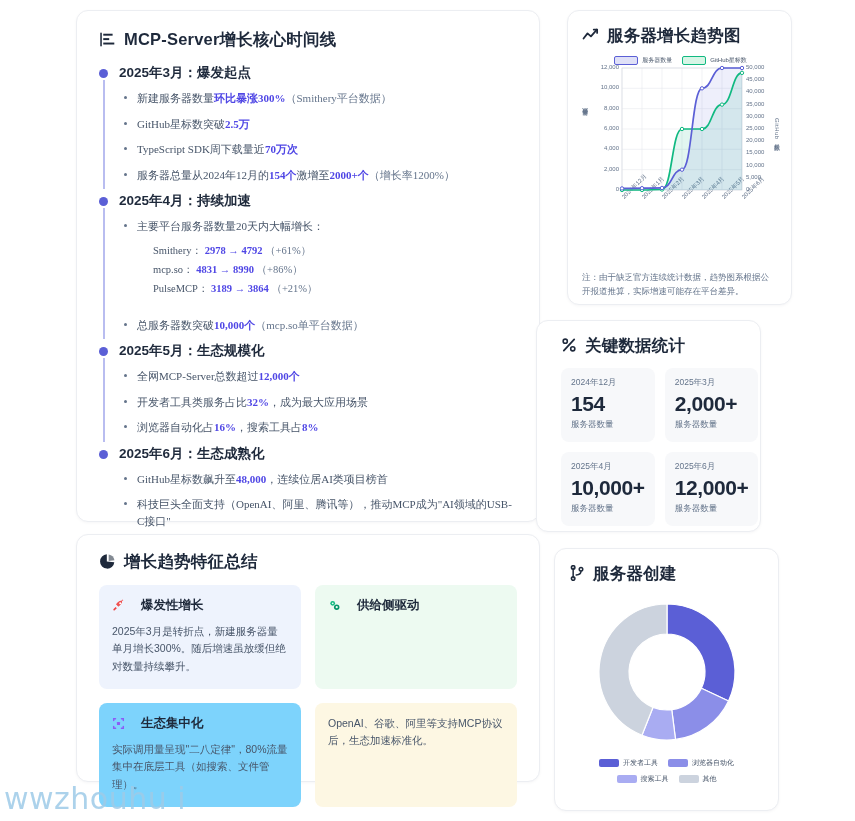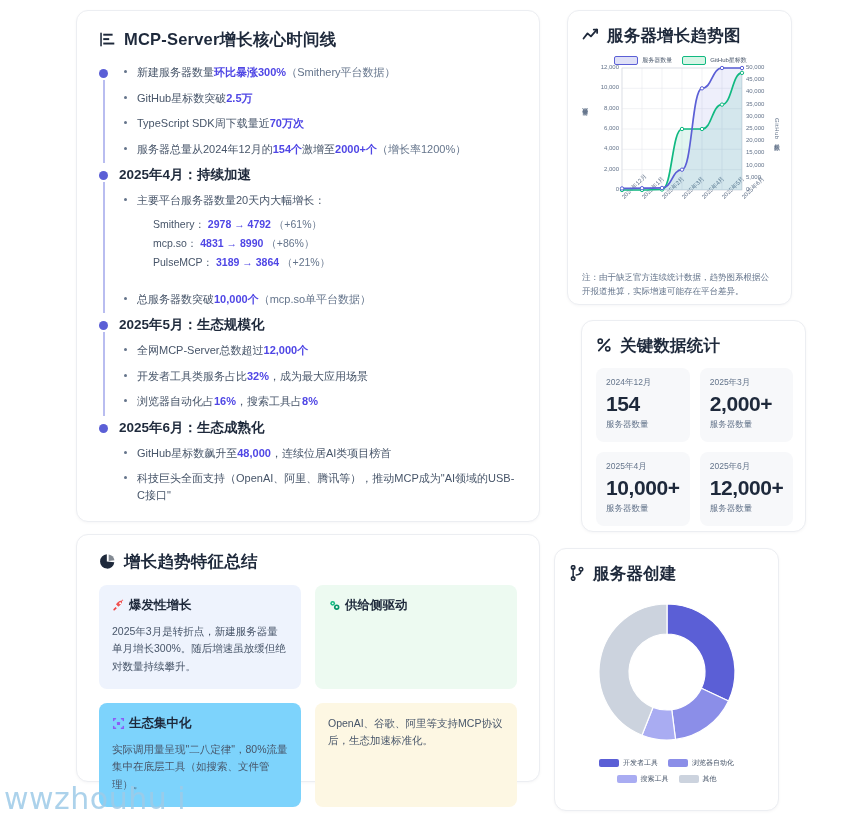--- a/index.html
+++ b/index.html
@@ -37,40 +37,40 @@
     width: 9px; height: 9px; border-radius: 50%; background: #5b5fd6;
   }
   .tl-rail {
     position: absolute; left: 4px; top: 16px; bottom: -6px;
     width: 1.5px; background: #b9bdf0;
   }
   .tl-head { font-size: 13.5px; font-weight: bold; color: #1e293b; margin-bottom: 8px; }
   .tl-bullets { list-style: none; }
   .tl-bullets > li {
     position: relative; padding-left: 18px;
-    font-size: 11px; color: #475569; line-height: 1.5; margin-bottom: 9px;
+    font-size: 11px; color: #475569; line-height: 1.5; margin-bottom: 9px; font-family: Liberation Serif, serif;
   }
   .tl-bullets > li::before {
     content: ""; position: absolute; left: 5px; top: 6px;
     width: 3px; height: 3px; border-radius: 50%; background: #64748b;
   }
   .sub-rows { margin-top: 6px; }
   .sub-row { font-size: 10.5px; color: #475569; line-height: 1.85; padding-left: 16px; }
   .hl { color: #4f46e5; font-weight: bold; }
   .mut { color: #64748b; }
 
   
   #summary-card { left: 76px; top: 534px; width: 464px; height: 248px; padding: 18px 22px; }
   .sum-grid { display: grid; grid-template-columns: 1fr 1fr; gap: 14px; margin-top: 15px; }
   .sum-box { border-radius: 8px; padding: 12px 13px 14px; }
   .sum-box.b1 { background: #eef3fd; }
   .sum-box.b2 { background: #edfaf1; }
   .sum-box.b3 { background: #7dd3fc; }
   .sum-box.b4 { background: #fdf7e3; }
-  .sum-head { display: flex; align-items: center; gap: 4px; font-size: 12.5px; font-weight: bold; color: #1e293b; margin-bottom: 9px; }
+  .sum-head { display: flex; align-items: center; gap: 16px; font-size: 12.5px; font-weight: bold; color: #1e293b; margin-bottom: 9px; }
   .sum-txt { font-size: 10.5px; color: #475569; line-height: 1.65; }
 
   
   #trend-card { left: 567px; top: 10px; width: 225px; height: 295px; padding: 16px 14px; }
   .chart-wrap { margin-top: 12px; position: relative; width: 197px; height: 185px; }
   .chart-legend { display: flex; justify-content: center; gap: 10px; align-items: center; margin-bottom: 2px; }
   .lg-item { display: flex; align-items: center; gap: 4px; }
   .lg-swatch { width: 24px; height: 9px; border-radius: 2px; border: 1.4px solid; }
   .lg-text { font-size: 6px; color: #475569; }
   .ax-label-left, .ax-label-right {
@@ -80,21 +80,21 @@
   .ax-label-left { left: -1px; top: 62px; transform: rotate(180deg); }
   .ax-label-right { right: -2px; top: 62px; }
   .tickcol { position: absolute; font-size: 6px; color: #64748b; }
   .xtick {
     position: absolute; font-size: 6px; color: #64748b;
     transform-origin: left top; transform: rotate(-45deg); white-space: nowrap;
   }
   .note { margin-top: 30px; font-size: 8.5px; color: #64748b; line-height: 1.6; }
 
   
-  #stats-card { left: 581px; top: 320px; width: 225px; height: 212px; padding: 16px 14px; }
+  #stats-card { left: 536px; top: 320px; width: 225px; height: 212px; padding: 16px 24px; }
   .stat-grid { display: grid; grid-template-columns: 1fr 1fr; gap: 10px; margin-top: 14px; }
   .stat-box { background: #f7f8fa; border-radius: 8px; padding: 9px 10px 11px; }
   .stat-period { font-size: 8.5px; color: #64748b; margin-bottom: 2px; }
   .stat-value { font-size: 21px; font-weight: bold; color: #1e293b; line-height: 1.25; letter-spacing: -.4px; }
   .stat-unit { font-size: 8.5px; color: #64748b; margin-top: 2px; }
 
   
   #donut-card { left: 554px; top: 548px; width: 225px; height: 263px; padding: 16px 14px; }
   .donut-wrap { display: flex; justify-content: center; margin-top: 14px; }
   .donut-legend { display: flex; flex-wrap: wrap; justify-content: center; gap: 6px 10px; margin-top: 10px; padding: 0 14px; }
@@ -125,20 +125,21 @@
         </svg>
       </span>
       <span class="ttl">MCP-Server增长核心时间线</span>
     </div>
 
     <div class="tl-list">
 
       <div class="tl-item">
         <span class="tl-dot"></span>
         <span class="tl-rail"></span>
+        <div class="tl-head">2025年3月：爆发起点</div>
         <ul class="tl-bullets">
           <li>
             <span>新建服务器数量</span><span class="hl">环比暴涨300%</span><span class="mut">（Smithery平台数据）</span>
           </li>
           <li>
             <span>GitHub星标数突破</span><span class="hl">2.5万</span>
           </li>
           <li>
             <span>TypeScript SDK周下载量近</span><span class="hl">70万次</span>
           </li>

